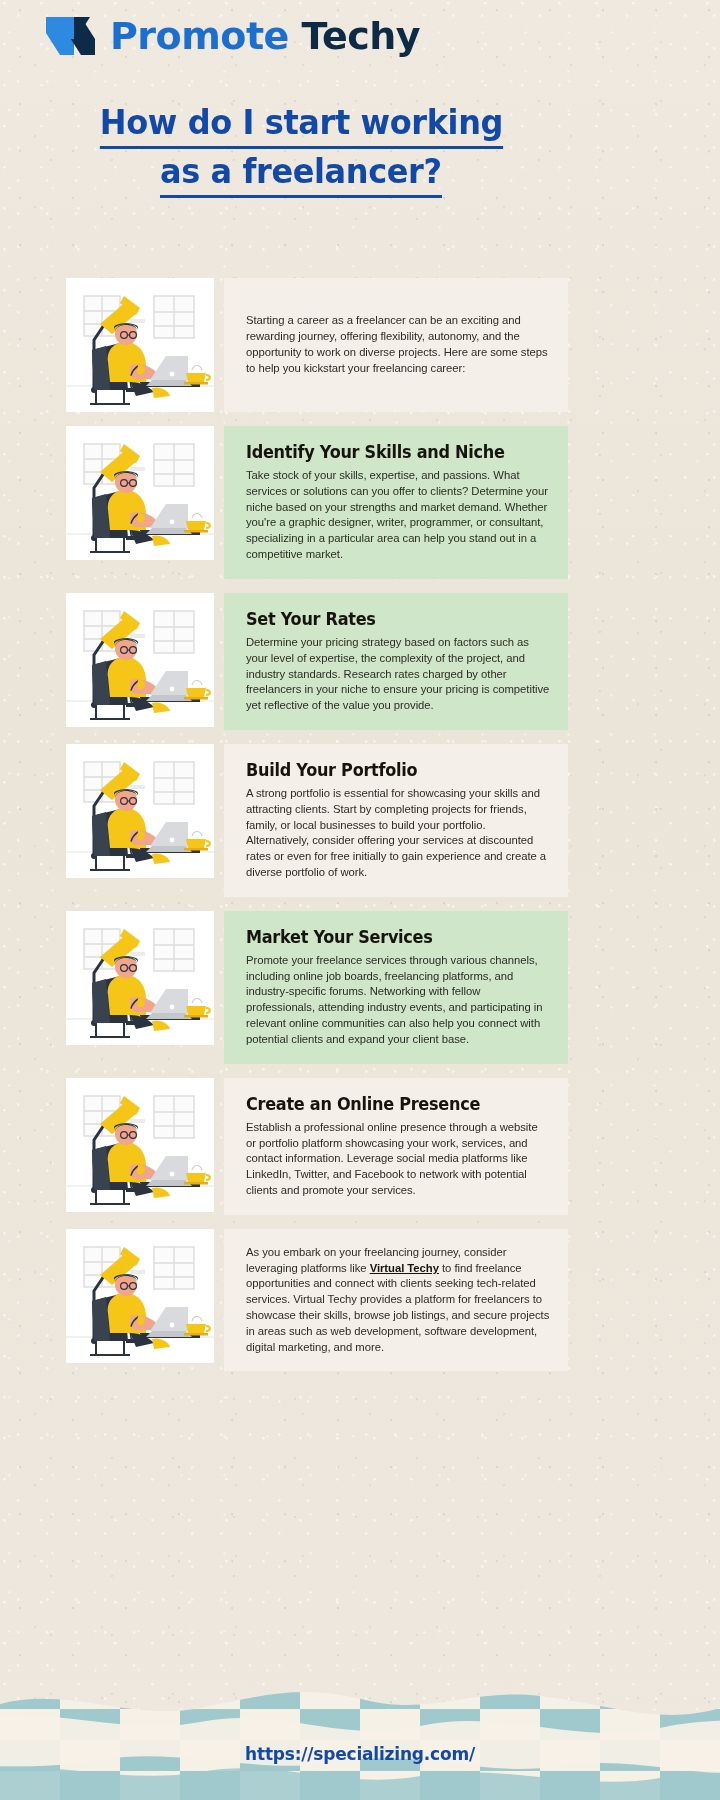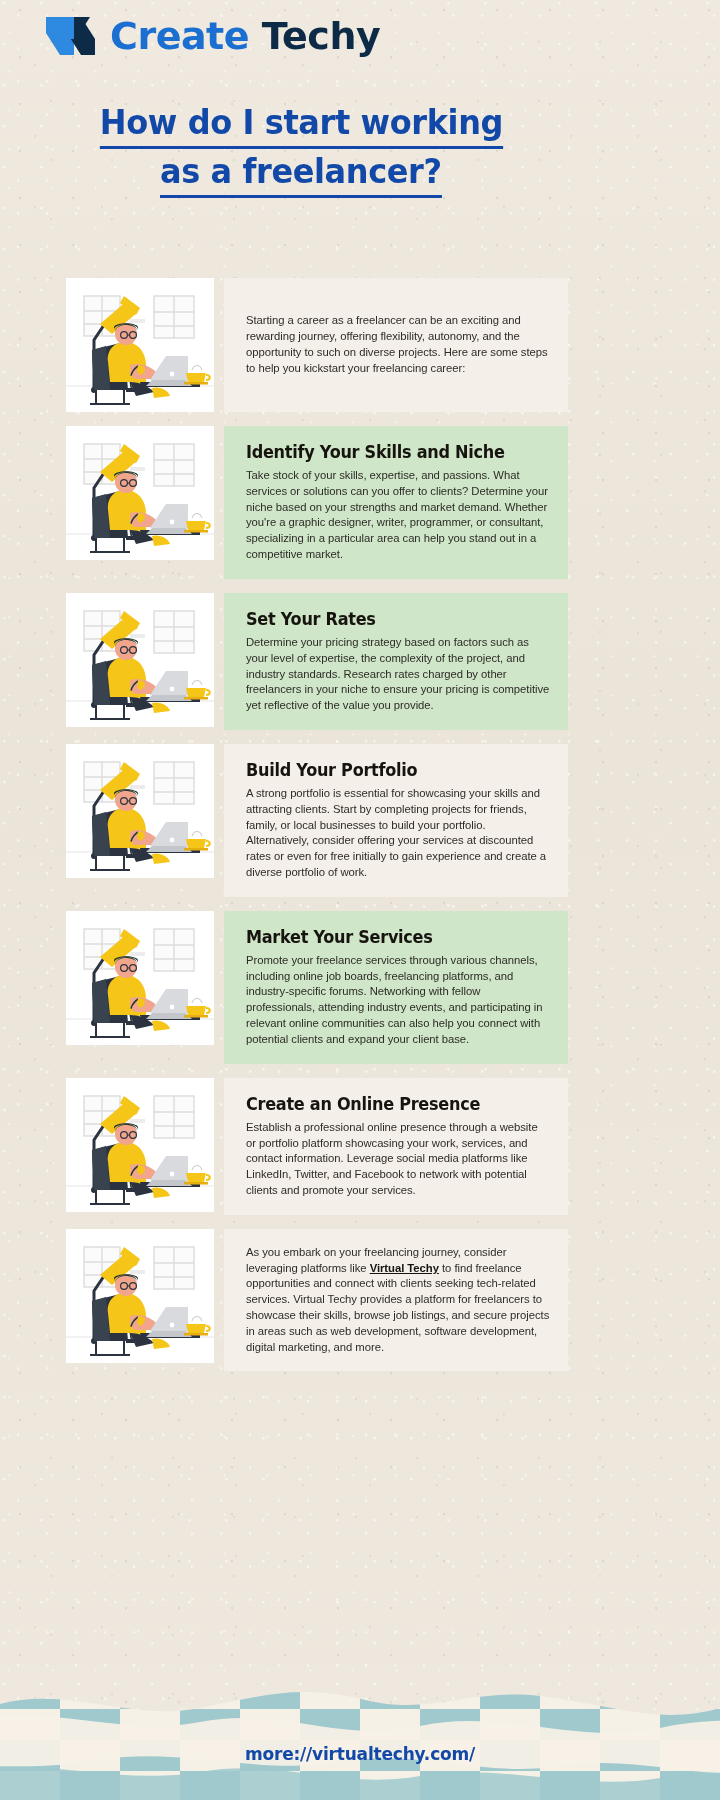--- a/index.html
+++ b/index.html
@@ -163,21 +163,21 @@
 <div id="page">
 
   <div id="logo-row">
     <svg class="logo-mark" viewBox="0 0 54 42" aria-hidden="true">
       <polygon points="0,2 14,2 28,24 28,40 14,40 0,18" fill="#2e8ae0"></polygon>
       <polygon points="21,2 35,2 49,24 49,40 35,40 21,18" fill="#0d2b47"></polygon>
       <polygon points="28,2 44,2 30,24 28,24" fill="#0d2b47"></polygon>
       <polygon points="14,2 28,2 28,24 14,24" fill="#2e8ae0"></polygon>
     </svg>
     <div class="logo-text">
-      <span class="logo-word-1">Create</span><span>&nbsp;</span><span class="logo-word-2">Techy</span>
+      <span class="logo-word-1">Promote</span><span>&nbsp;</span><span class="logo-word-2">Techy</span>
     </div>
   </div>
 
   <h1 id="page-title">
     <span class="tline">How do I start working</span><br>
     <span class="tline">as a freelancer?</span>
   </h1>
 
   <div id="rows">
       <div class="row">
@@ -247,21 +247,21 @@
     </g>
 
     <path d="M64,104 C74,104 82,108 88,114 L70,118 Z" fill="#2b3340"></path>
     <path d="M86,110 C94,108 102,112 104,118 L88,120 Z" fill="#f5c518"></path>
     <line x1="30" y1="112" x2="30" y2="126" stroke="#2b3340" stroke-width="2"></line>
     <line x1="58" y1="112" x2="58" y2="126" stroke="#2b3340" stroke-width="2"></line>
     <line x1="24" y1="126" x2="64" y2="126" stroke="#2b3340" stroke-width="2"></line>
   </svg>
         </div>
         <div class="panel cream">
-          <p class="panel-body">Starting a career as a freelancer can be an exciting and rewarding journey, offering flexibility, autonomy, and the opportunity to such on diverse projects. Here are some steps to help you kickstart your freelancing career:</p>
+          <p class="panel-body">Starting a career as a freelancer can be an exciting and rewarding journey, offering flexibility, autonomy, and the opportunity to work on diverse projects. Here are some steps to help you kickstart your freelancing career:</p>
         </div>
       </div>
       <div class="row">
         <div class="illus-card">
   <svg viewBox="0 0 148 134" aria-hidden="true">
     <rect x="0" y="0" width="148" height="134" fill="#ffffff"></rect>
 
     <g stroke="#dcdcdc" stroke-width="1.4" fill="#fbfbfb">
       <rect x="18" y="18" width="36" height="40"></rect>
       <line x1="36" y1="18" x2="36" y2="58"></line>
@@ -740,15 +740,15 @@
         </pattern>
       </defs>
       <g clip-path="url(#wv)">
         <rect x="-40" y="0" width="800" height="122" fill="url(#checks)"></rect>
         <path d="M-40,44 C40,22 120,60 200,44 C280,28 340,66 420,48 C500,30 580,68 660,50 C700,41 730,44 760,40 L760,92 C700,104 640,76 560,88 C480,100 420,70 340,84 C260,98 180,68 100,82 C40,92 0,86 -40,92 Z" fill="#f6f1e7" opacity=".92"></path>
         <path d="M-40,92 C40,78 120,108 200,94 C280,80 340,112 420,98 C500,84 580,114 660,100 C700,93 730,96 760,92 L760,122 L-40,122 Z" fill="#9fc9cd" opacity=".85"></path>
       </g>
     </svg>
   </div>
 
-  <div id="footer-url">more://virtualtechy.com/</div>
+  <div id="footer-url">https://specializing.com/</div>
 
 </div>
 
 </body></html>

